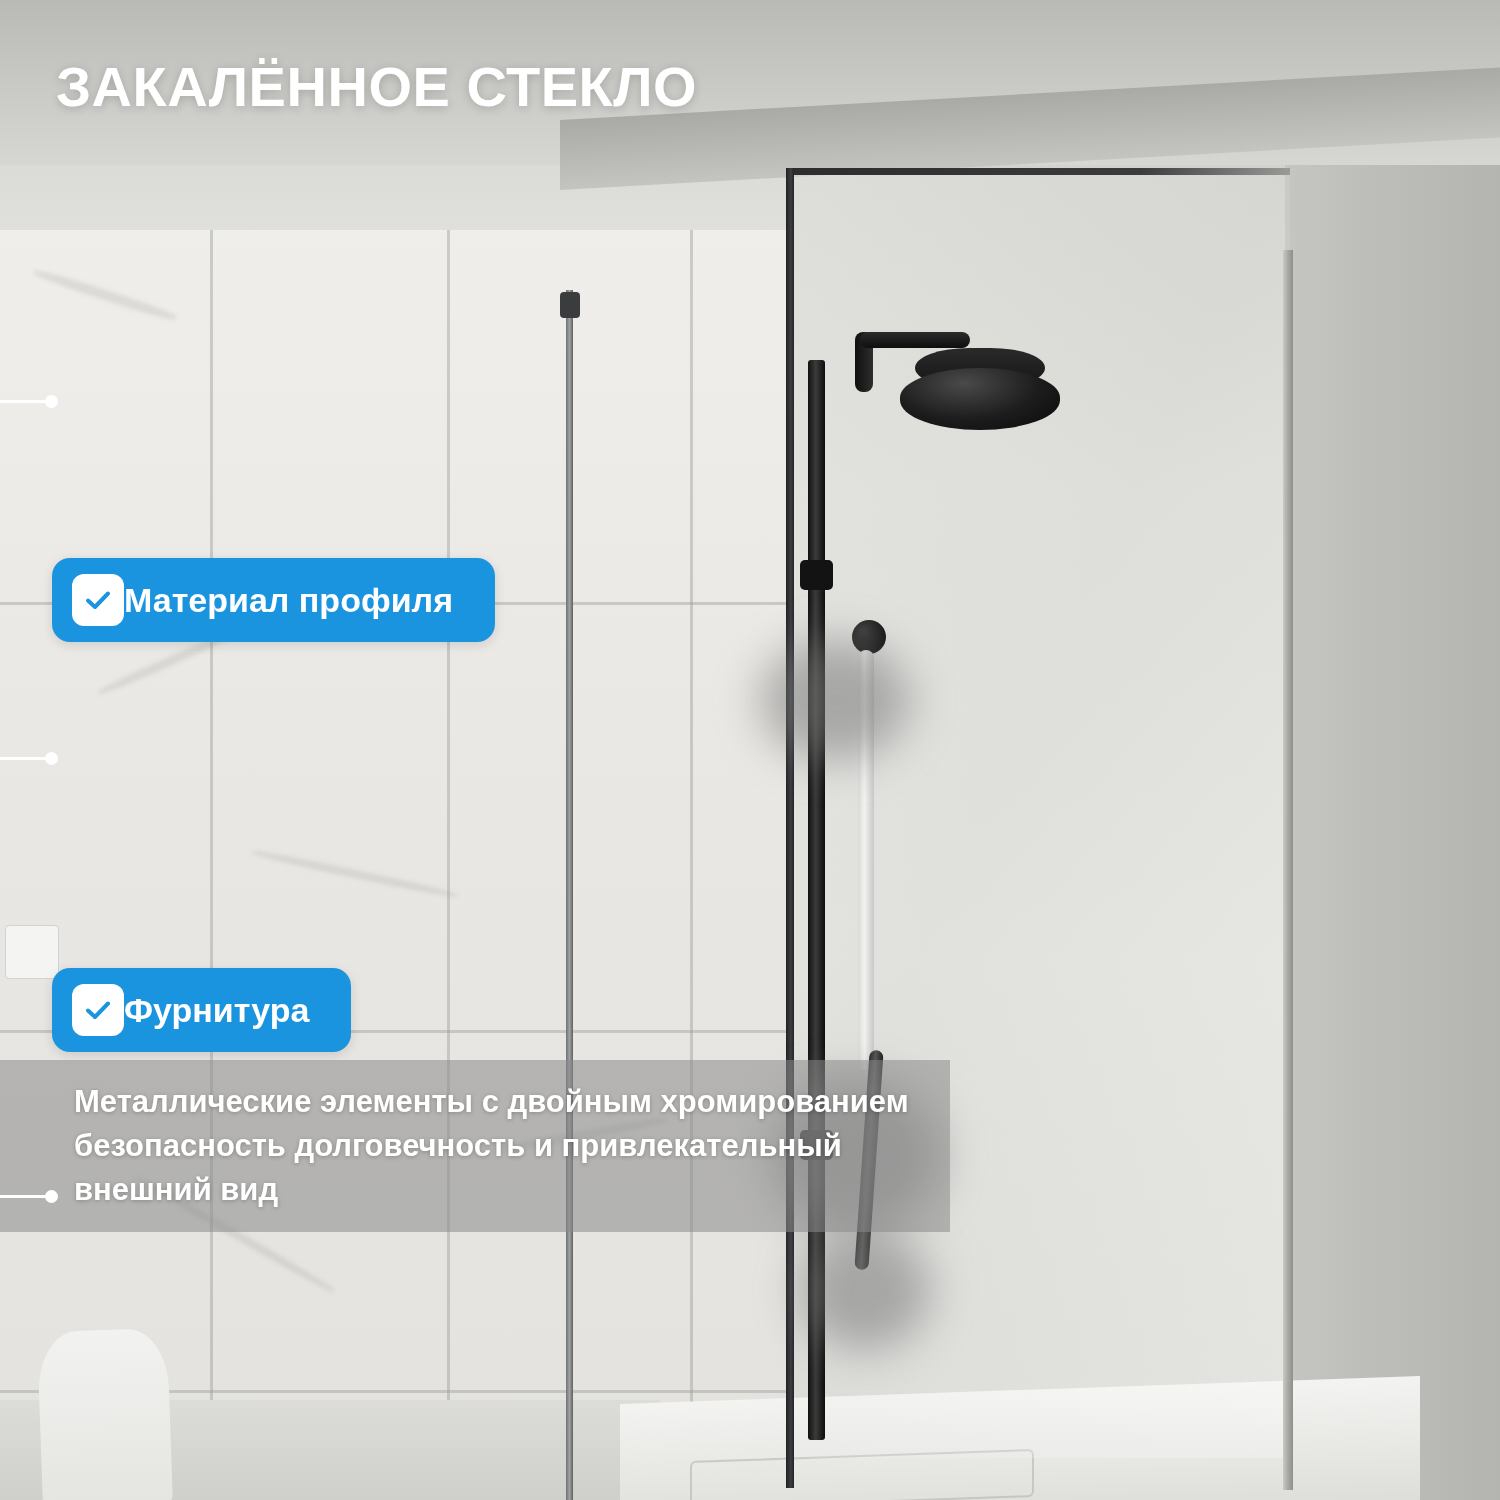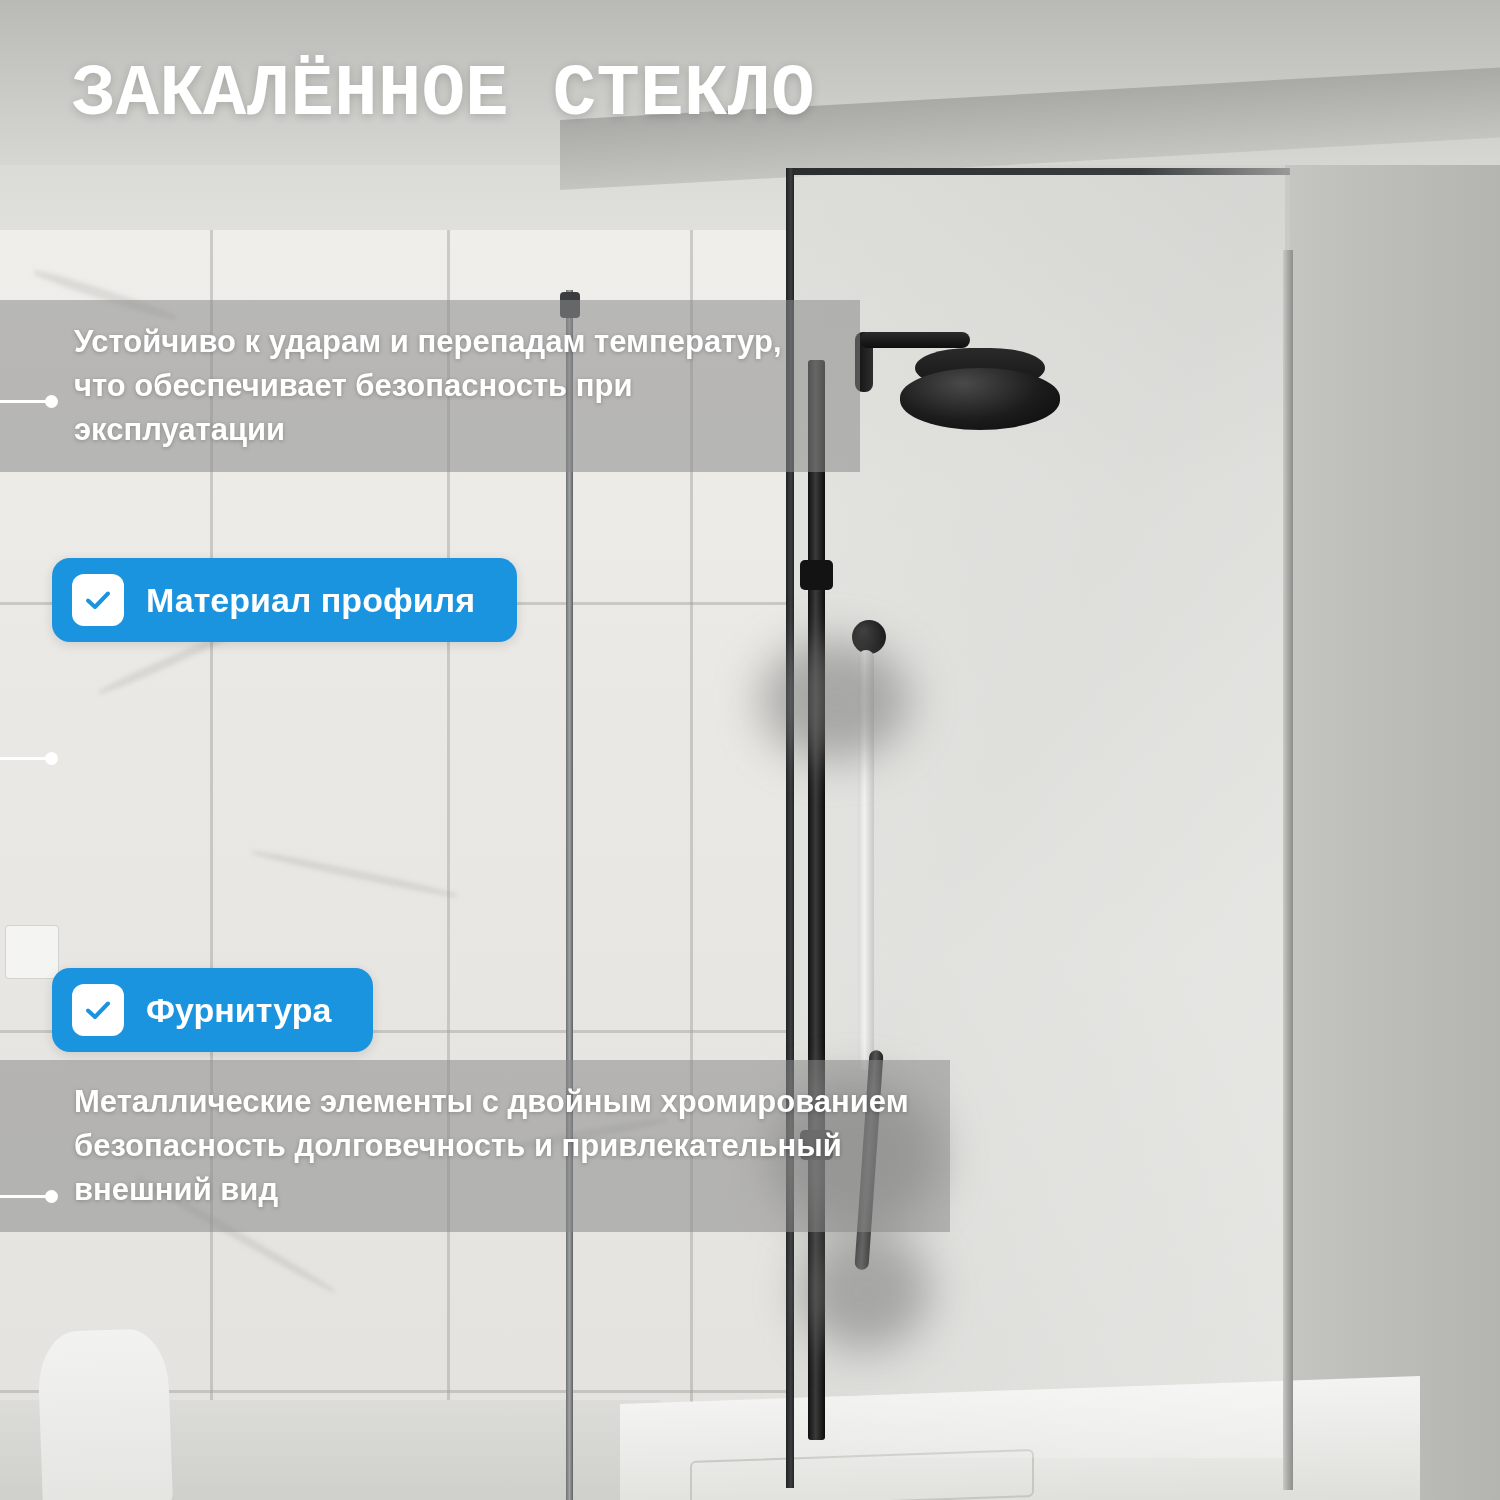--- a/index.html
+++ b/index.html
@@ -230,30 +230,29 @@
   .blur-blob {
     position: absolute;
     background: rgba(120,120,120,0.55);
     filter: blur(22px);
     border-radius: 50%;
   }
 
   
   .title {
     position: absolute;
-    left: 72px;
+    left: 56px;
     top: 58px;
     width: 900px;
     color: #ffffff;
-    font-size: 72px;
+    font-size: 56px;
     font-weight: 700;
     line-height: 1.04;
     letter-spacing: 0.5px;
     text-shadow: 0 2px 10px rgba(0,0,0,0.18);
-    font-family: Liberation Mono, monospace;
   }
 
   .text-plate {
     position: absolute;
     background: rgba(138,138,138,0.55);
     color: #ffffff;
     font-size: 31px;
     font-weight: 700;
     line-height: 1.42;
     padding: 20px 26px 20px 74px;
@@ -284,21 +283,20 @@
     border-radius: 50%;
     background: #ffffff;
     margin-left: -1px;
   }
 
   
   .pill {
     position: absolute;
     display: inline-flex;
     align-items: center;
-    gap: 22px;
     background: #1b94e0;
     border-radius: 18px;
     padding: 16px 42px 16px 20px;
     color: #ffffff;
     font-size: 34px;
     font-weight: 700;
     box-shadow: 0 3px 12px rgba(0,0,0,0.12);
   }
   .pill .check-box {
     width: 52px;
@@ -364,21 +362,20 @@
     <div class="hose"></div>
     <div class="hose2"></div>
 
     <div class="blur-blob" style="left:760px; top:640px; width:150px; height:120px;"></div>
     <div class="blur-blob" style="left:770px; top:1080px; width:170px; height:150px;"></div>
     <div class="blur-blob" style="left:800px; top:1230px; width:130px; height:120px;"></div>
   </div>
 
   <div class="title">ЗАКАЛЁННОЕ СТЕКЛО</div>
 
-  <div class="text-plate plate-1">Устойчиво к ударам и перепадам температур, что обеспечивает безопасность при эксплуатации</div>
   <div class="bullet" style="top:395px;">
     <span class="line"></span>
     <span class="dot"></span>
   </div>
 
   <div class="pill pill-1">
     <span class="check-box">
       <svg width="32" height="32" viewBox="0 0 32 32" aria-hidden="true">
         <path d="M6 16.5 L13 23 L26 9.5" fill="none" stroke="#1b94e0" stroke-width="4" stroke-linecap="round" stroke-linejoin="round"></path>
       </svg>

